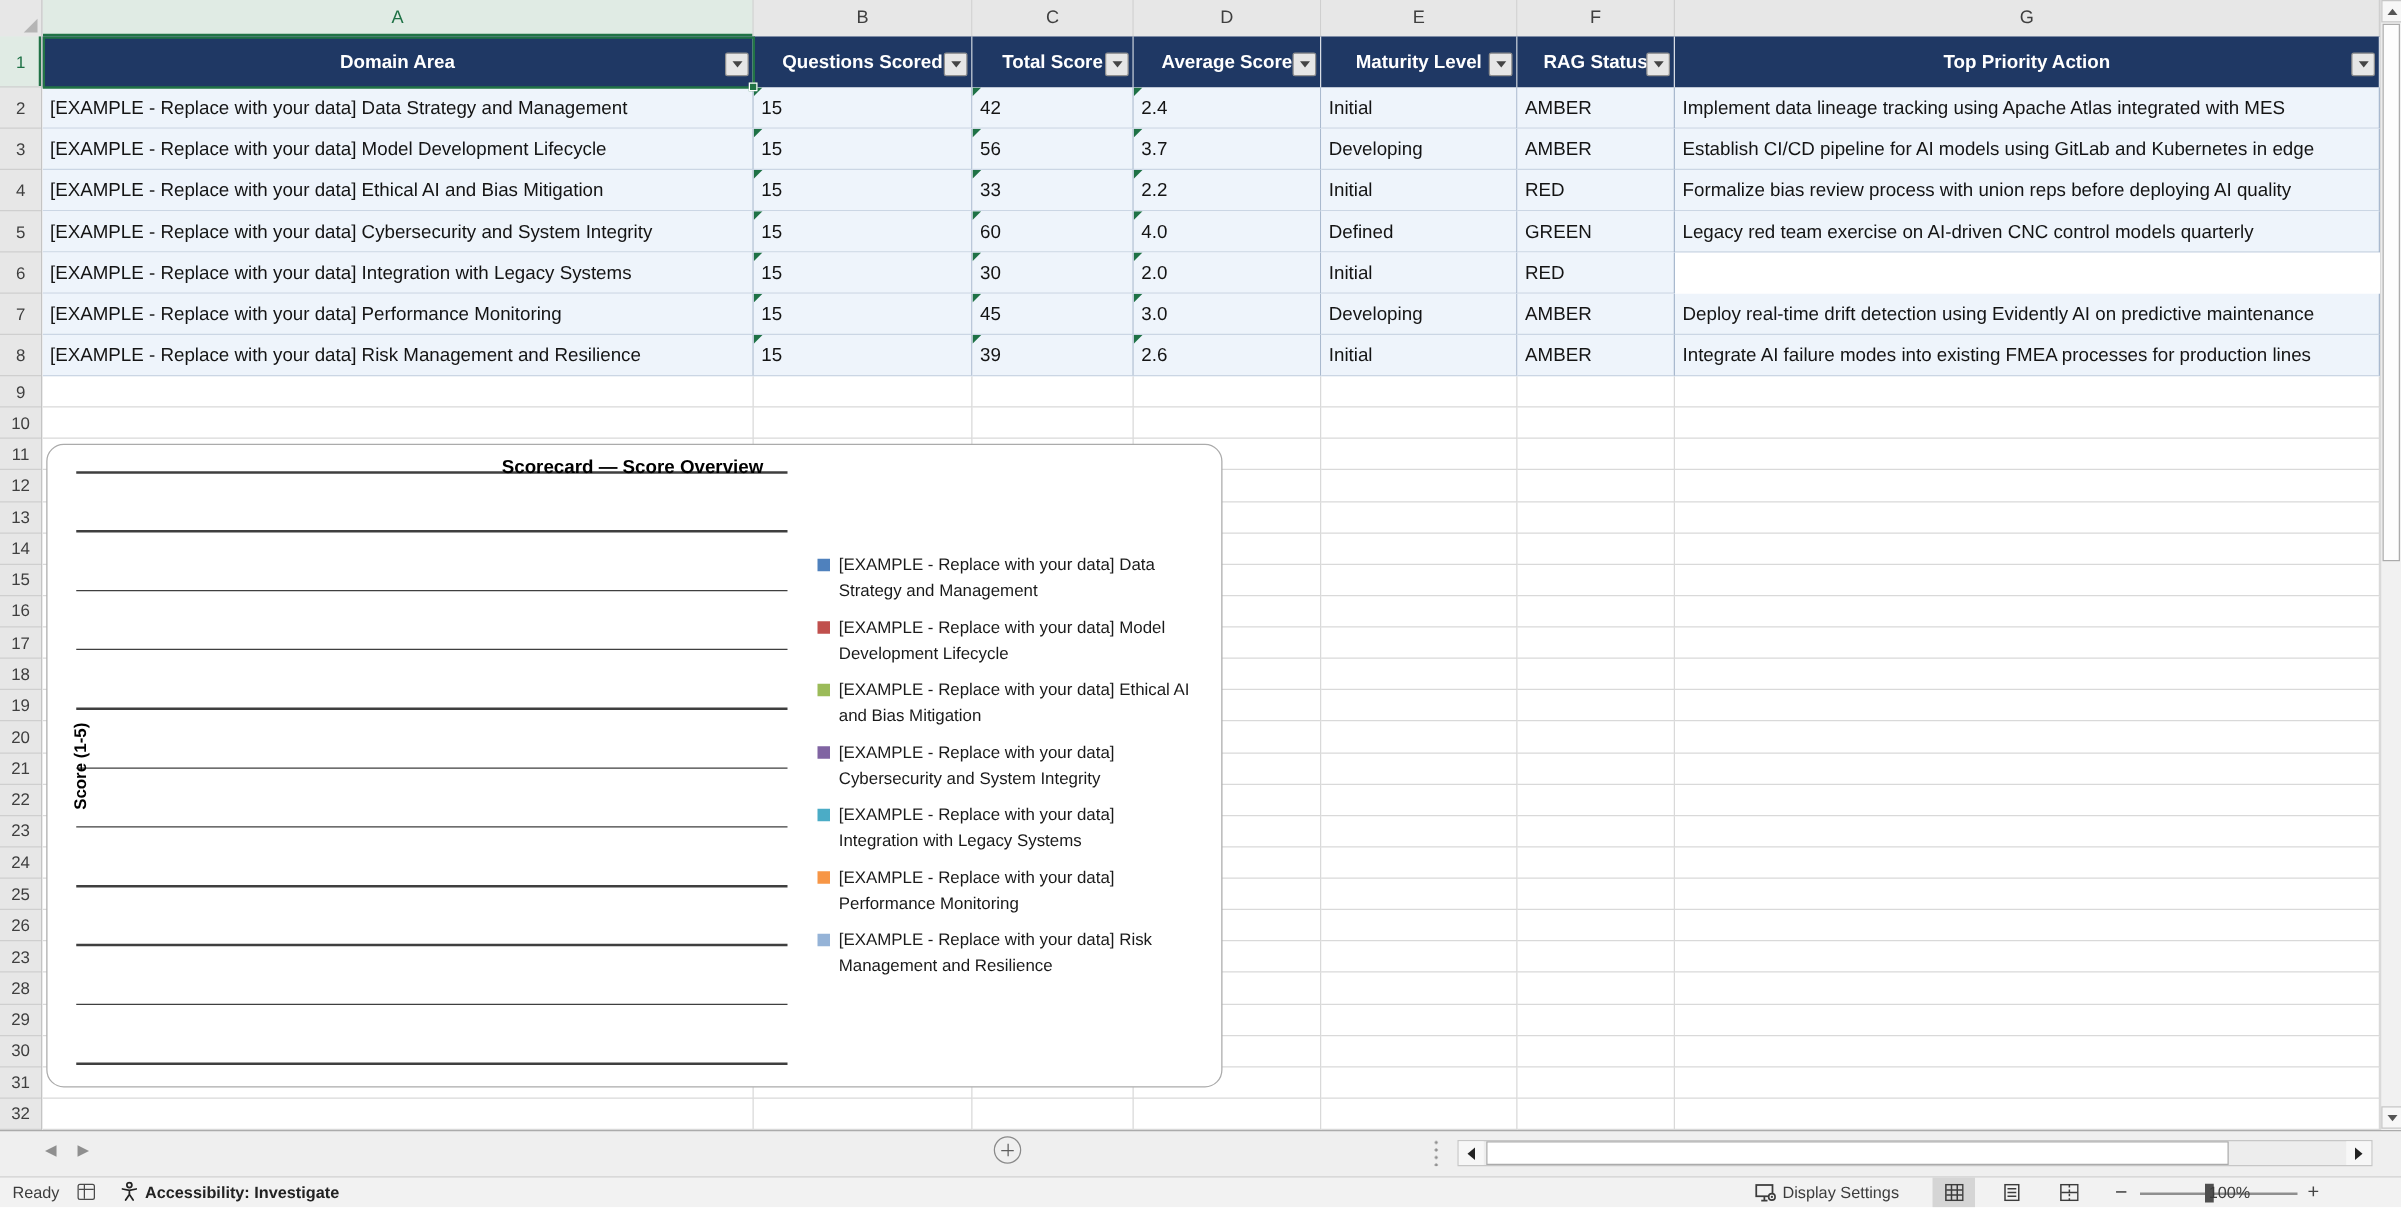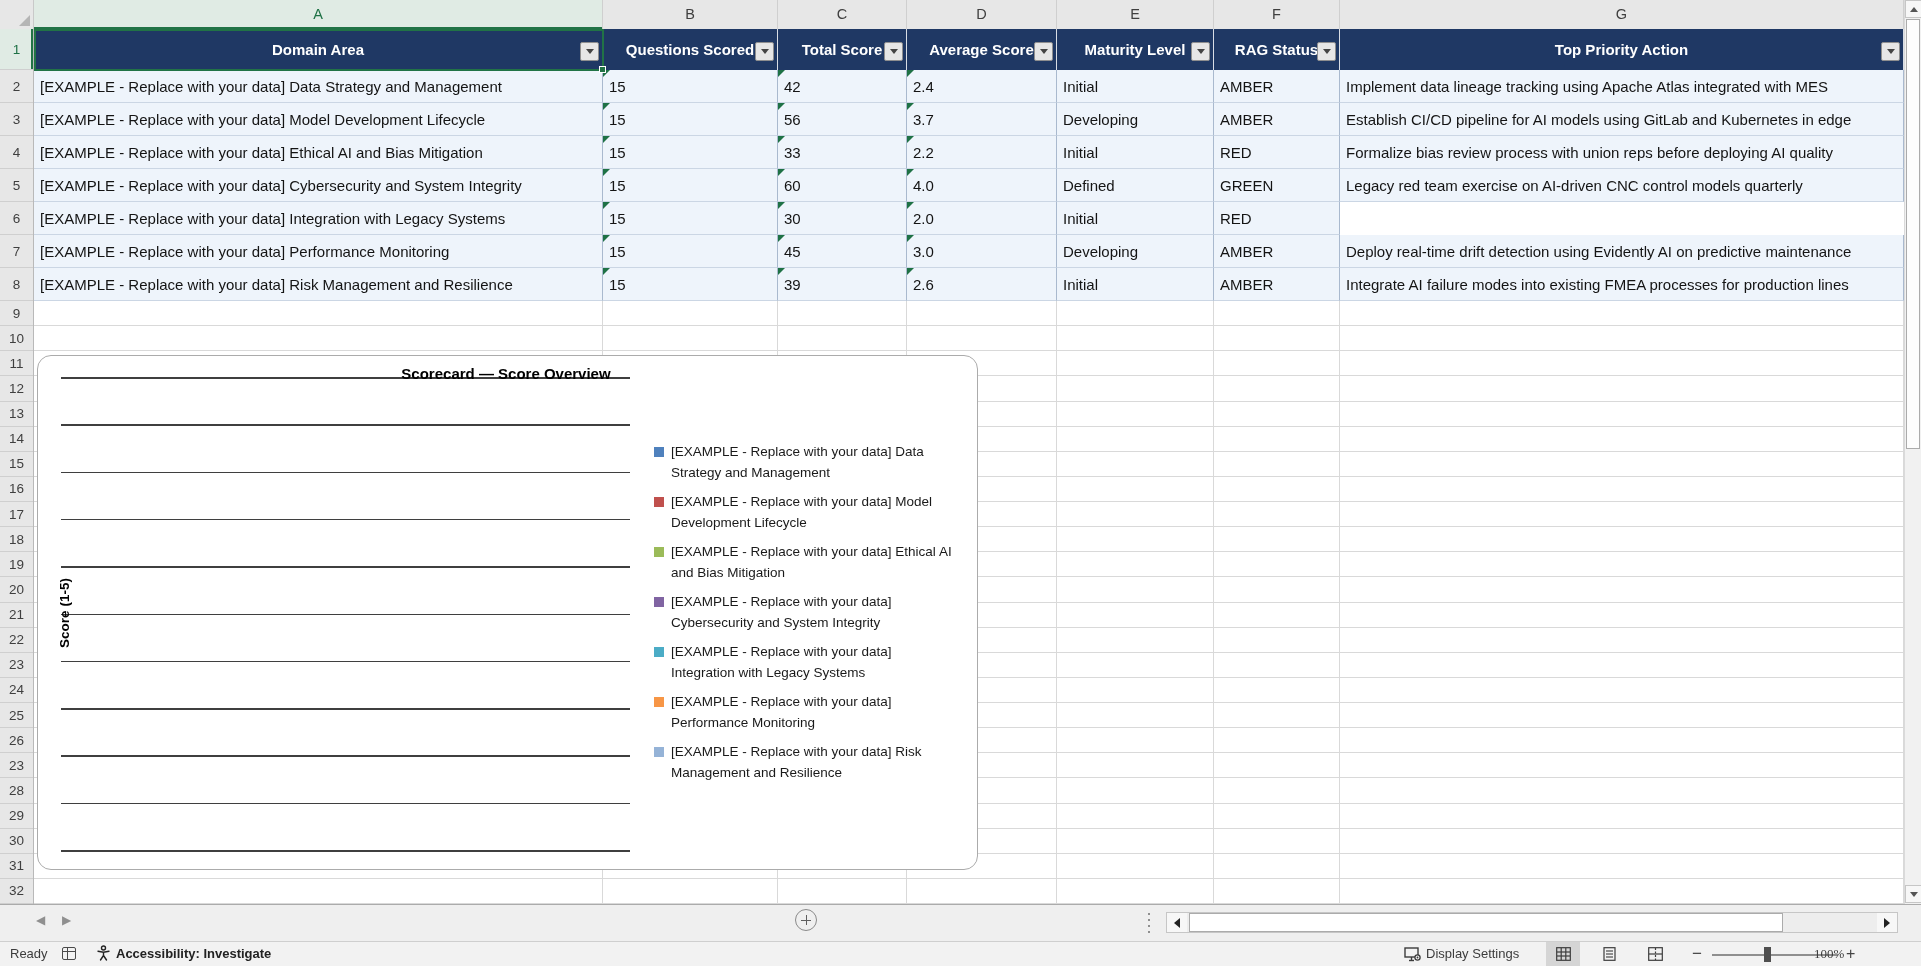--- a/index.html
+++ b/index.html
@@ -97,21 +97,21 @@
   #accIc { position:absolute; left:96px; top:3px; cursor:pointer; }
   #accText { left:116px; font-weight:bold; color:#222; }
   #dispIc { position:absolute; left:1404px; top:5px; cursor:pointer; }
   #dispText { left:1426px; cursor:pointer; }
   .viewbtn { position:absolute; top:0; width:34px; height:24px; display:flex; align-items:center; justify-content:center; cursor:pointer; }
   .viewbtn.active { background:#D5D5D5; }
   #zoomMinus { position:absolute; left:1692px; top:2px; font-size:17px; color:#444; cursor:pointer; }
   #ztrack { position:absolute; left:1712px; top:12px; width:126px; height:2px; background:#8F8F8F; cursor:pointer; }
   #zthumb { position:absolute; left:1764px; top:5px; width:7px; height:15px; background:#4F4F4F; cursor:grab; }
   #zoomPlus { position:absolute; left:1846px; top:3px; font-size:16px; color:#444; cursor:pointer; }
-  #zoomPct { left:1814px;font-family:Liberation Serif, serif; }
+  #zoomPct { left:1767px; }
 </style>
 </head>
 <body>
 
 <div id="app">
 
   <div id="colstrip">
     <div id="corner">
         <div class="tri"></div>
       </div>

